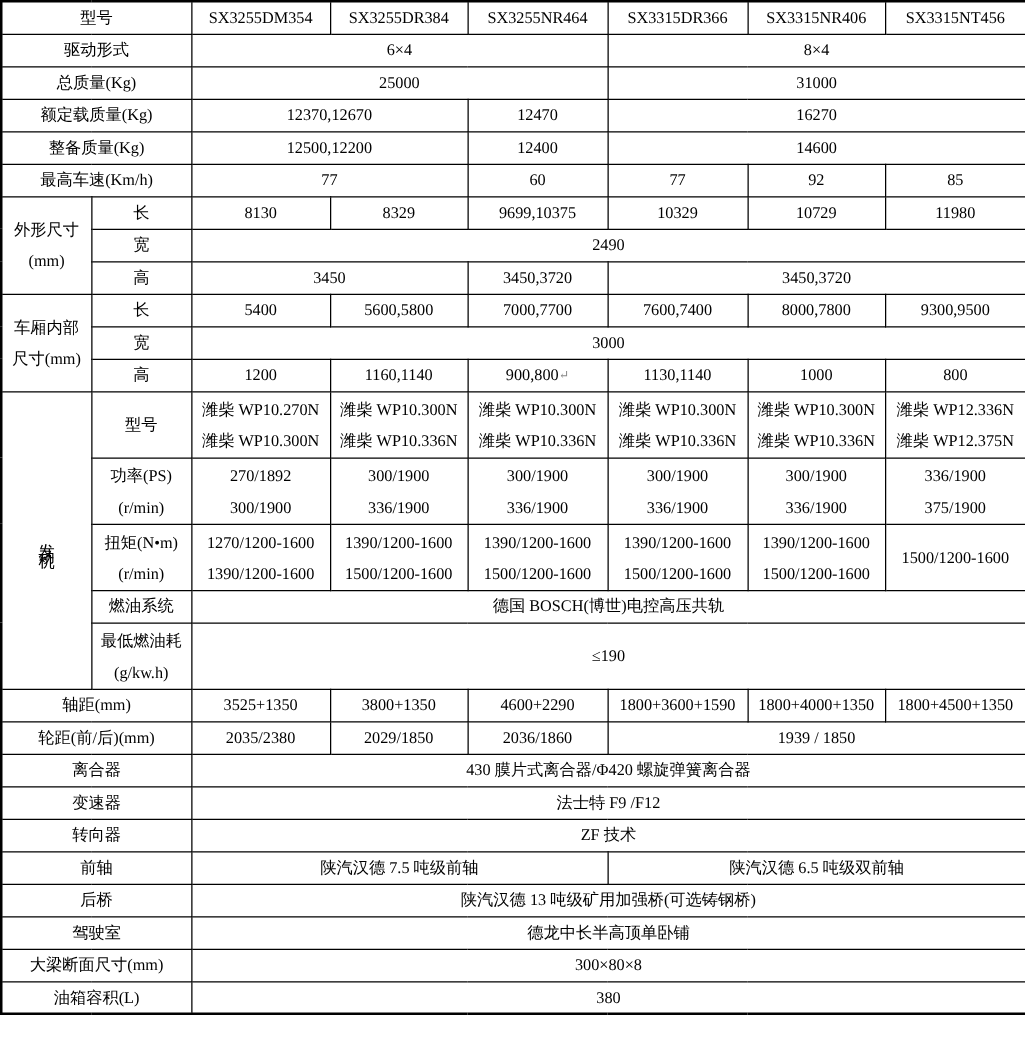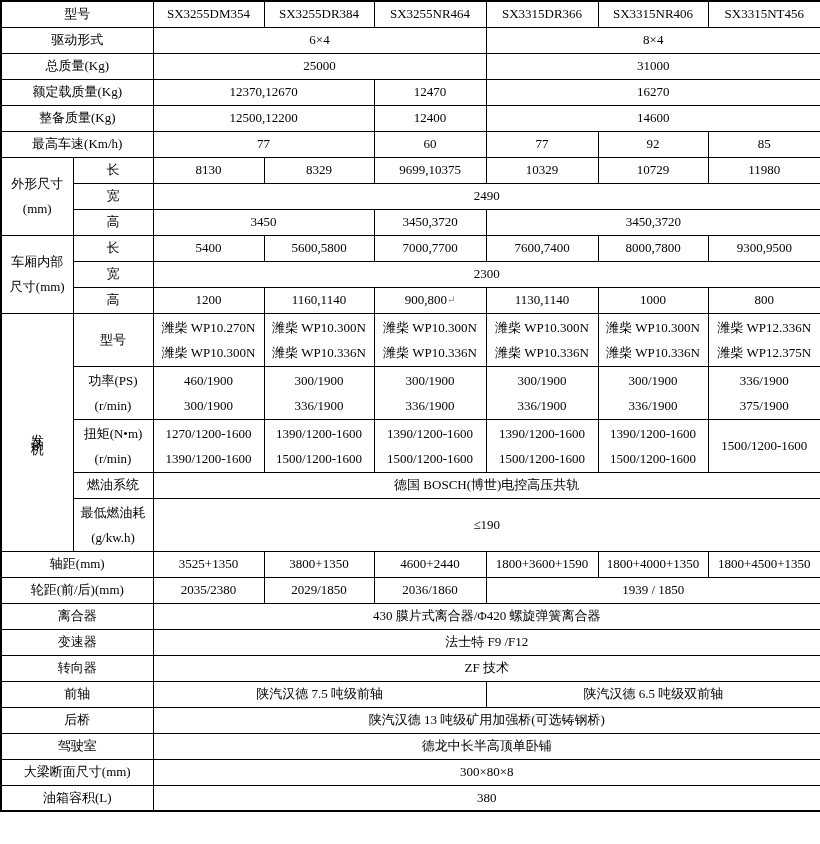--- a/index.html
+++ b/index.html
@@ -132,21 +132,21 @@
     <td>5400</td>
     <td>5600,5800</td>
     <td>7000,7700</td>
     <td>7600,7400</td>
     <td>8000,7800</td>
     <td>9300,9500</td>
   </tr>
 
   <tr class="h1">
     <th>宽</th>
-    <td colspan="6">2300</td>
+    <td colspan="6">3000</td>
   </tr>
 
   <tr class="h1">
     <th>高</th>
     <td>1200</td>
     <td>1160,1140</td>
     <td><span>900,800</span><span class="ret">↵</span></td>
     <td>1130,1140</td>
     <td>1000</td>
     <td>800</td>
@@ -182,21 +182,21 @@
       <div>潍柴 WP12.375N</div>
     </td>
   </tr>
 
   <tr class="h2">
     <th class="two">
       <div>功率(PS)</div>
       <div>(r/min)</div>
     </th>
     <td class="two">
-      <div>460/1900</div>
+      <div>270/1892</div>
       <div>300/1900</div>
     </td>
     <td class="two">
       <div>300/1900</div>
       <div>336/1900</div>
     </td>
     <td class="two">
       <div>300/1900</div>
       <div>336/1900</div>
     </td>
@@ -252,21 +252,21 @@
       <div>最低燃油耗</div>
       <div>(g/kw.h)</div>
     </th>
     <td colspan="6">≤190</td>
   </tr>
 
   <tr class="h1">
     <th colspan="2">轴距(mm)</th>
     <td>3525+1350</td>
     <td>3800+1350</td>
-    <td>4600+2440</td>
+    <td>4600+2290</td>
     <td>1800+3600+1590</td>
     <td>1800+4000+1350</td>
     <td>1800+4500+1350</td>
   </tr>
 
   <tr class="h1">
     <th colspan="2">轮距(前/后)(mm)</th>
     <td>2035/2380</td>
     <td>2029/1850</td>
     <td>2036/1860</td>

